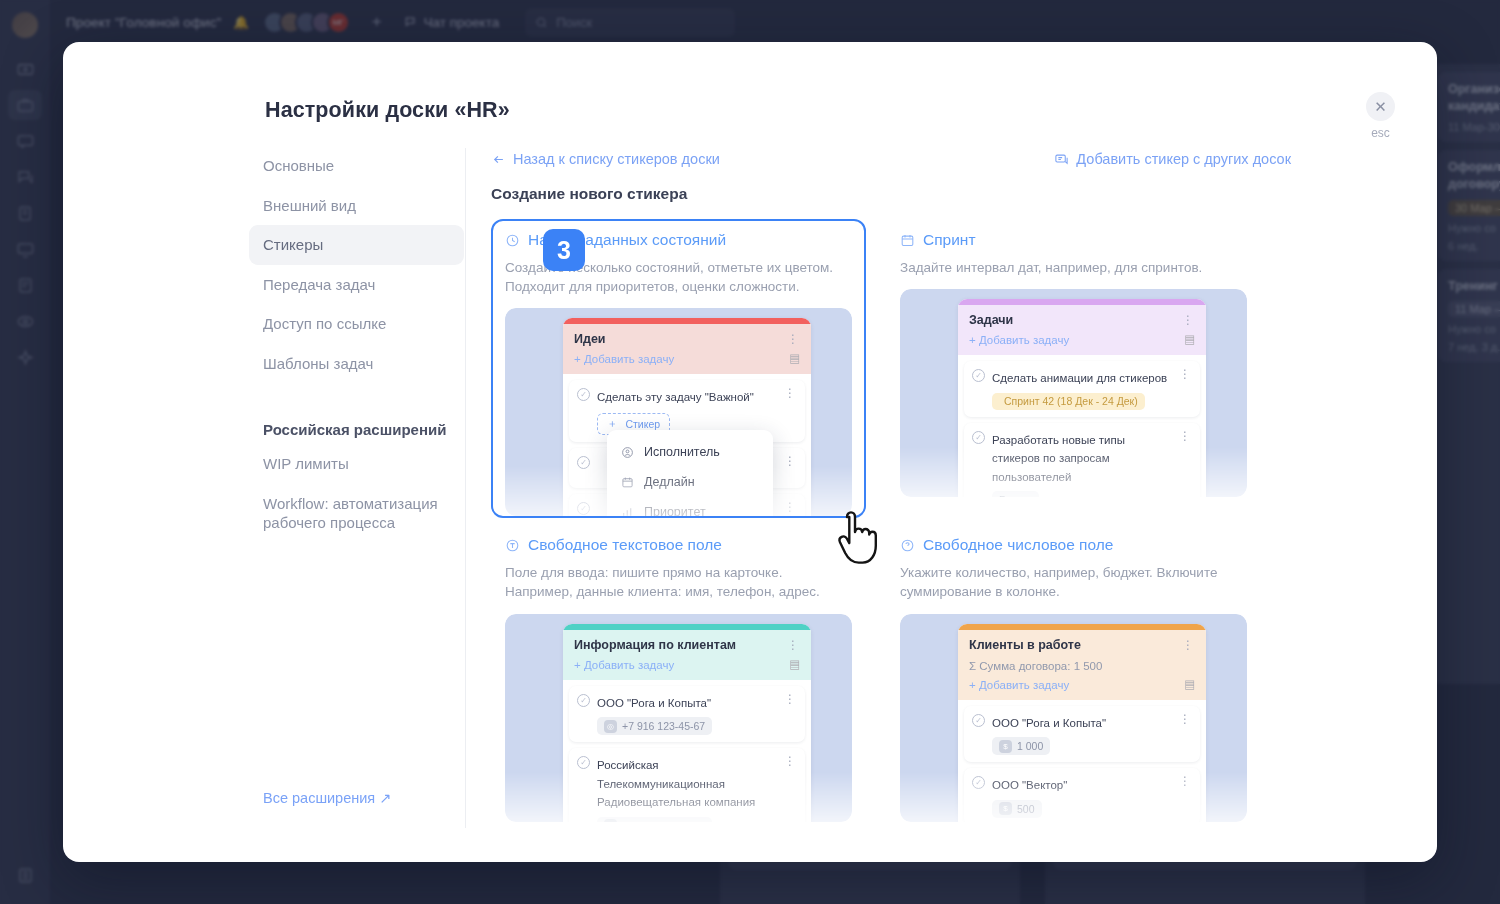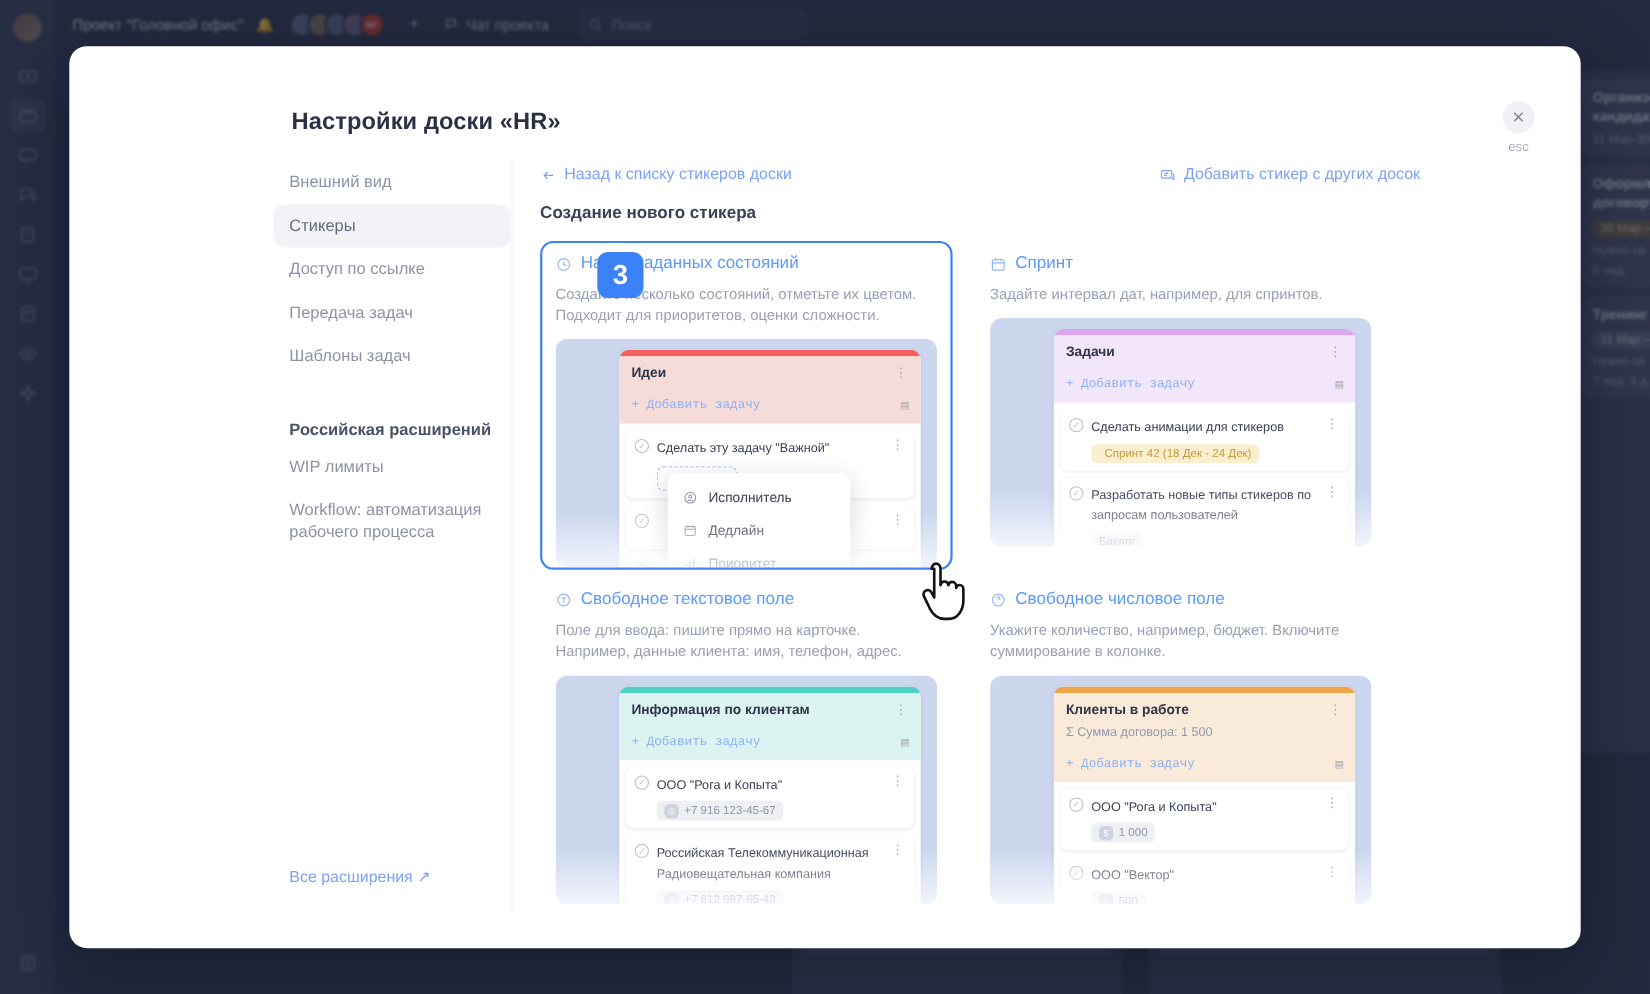--- a/index.html
+++ b/index.html
@@ -195,34 +195,34 @@
     margin-top: 12px;
     height: 208px; border-radius: 11px;
     background: #ccd7ef;
     overflow: hidden;
     position: relative;
     padding: 10px 0 0 58px;
     -webkit-mask-image: linear-gradient(#000 76%, rgba(0,0,0,.25) 100%);
             mask-image: linear-gradient(#000 76%, rgba(0,0,0,.25) 100%);
   }
   .mini-col {
-    width: 274px; border-radius: 9px 9px 0 0;
+    width: 248px; border-radius: 9px 9px 0 0;
     background: #ffffff; overflow: hidden;
     box-shadow: 0 1px 4px rgba(40,50,80,.10);
   }
   .mini-top { height: 6px; }
   .mini-head { padding: 8px 11px 9px; }
   .mini-head .mh-row {
     display:flex; align-items:center; justify-content:space-between;
   }
   .mini-head .mh-title { font-size: 12.5px; font-weight: 700; color:#2f3548;}
   .mini-head .mh-sum { font-size: 11.5px; color:#9199ad; margin-top: 8px;}
   .mini-head .mh-add {
-    font-size: 11.5px; color:#8bb0f7; margin-top: 15px;
-    display:flex; align-items:center; justify-content:space-between;font-family:Liberation Mono, monospace;
+    font-size: 11.5px; color:#8bb0f7; margin-top: 5px;
+    display:flex; align-items:flex-end; justify-content:space-between;
   }
   .kebab { color:#a3a9ba; font-size: 12px; letter-spacing: 1px; line-height:1;}
   .mini-task {
     margin: 0 6px 6px; background:#fff; border-radius: 7px;
     padding: 7px 8px;
     box-shadow: 0 1px 3px rgba(40,50,80,.09);
     display:flex; gap: 7px;
   }
   .mini-task .chk {
     width: 13px; height: 13px; flex: 0 0 13px; margin-top:1px;
@@ -410,30 +410,33 @@
 
   <div id="modal-title">Настройки доски «HR»</div>
 
   <div id="close-wrap">
     <button id="close-btn">✕</button>
     <span id="esc-label">esc</span>
   </div>
 
   <nav id="settings-nav">
     <div class="nav-item">
+      <span>Основные</span>
+    </div>
+    <div class="nav-item">
       <span>Внешний вид</span>
     </div>
     <div class="nav-item active">
       <span>Стикеры</span>
     </div>
     <div class="nav-item">
+      <span>Передача задач</span>
+    </div>
+    <div class="nav-item">
       <span>Доступ по ссылке</span>
-    </div>
-    <div class="nav-item">
-      <span>Передача задач</span>
     </div>
     <div class="nav-item">
       <span>Шаблоны задач</span>
     </div>
 
     <div class="nav-head">Российская расширений</div>
 
     <div class="nav-item">
       <span>WIP лимиты</span>
     </div>

